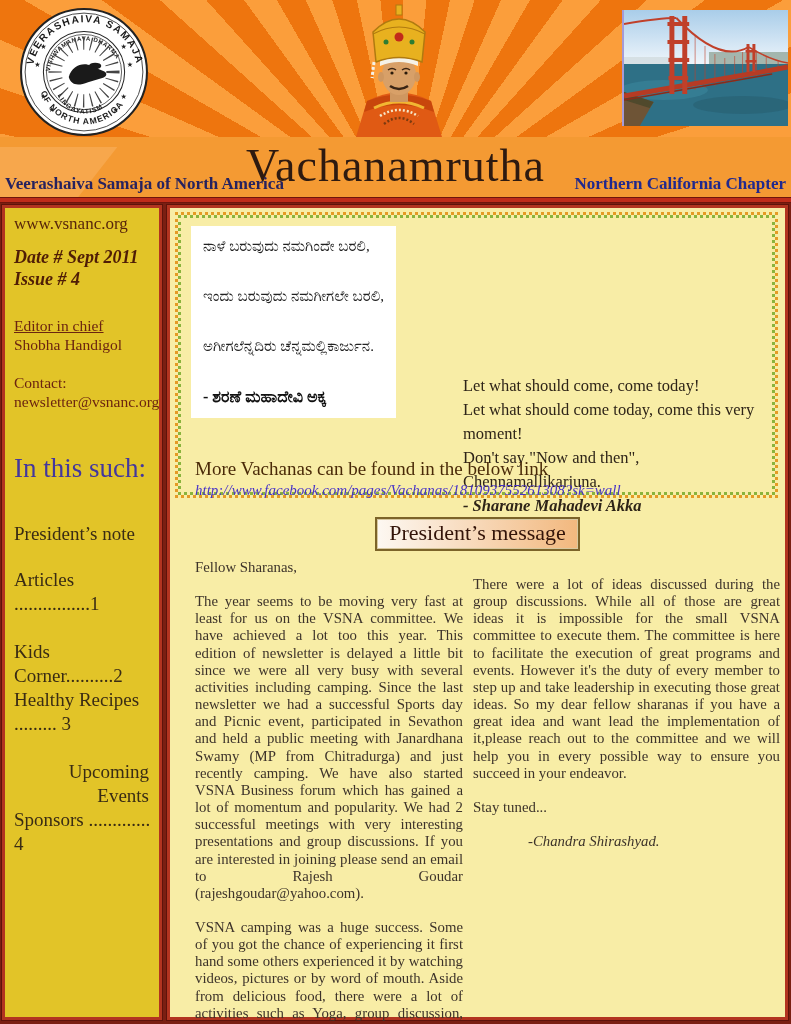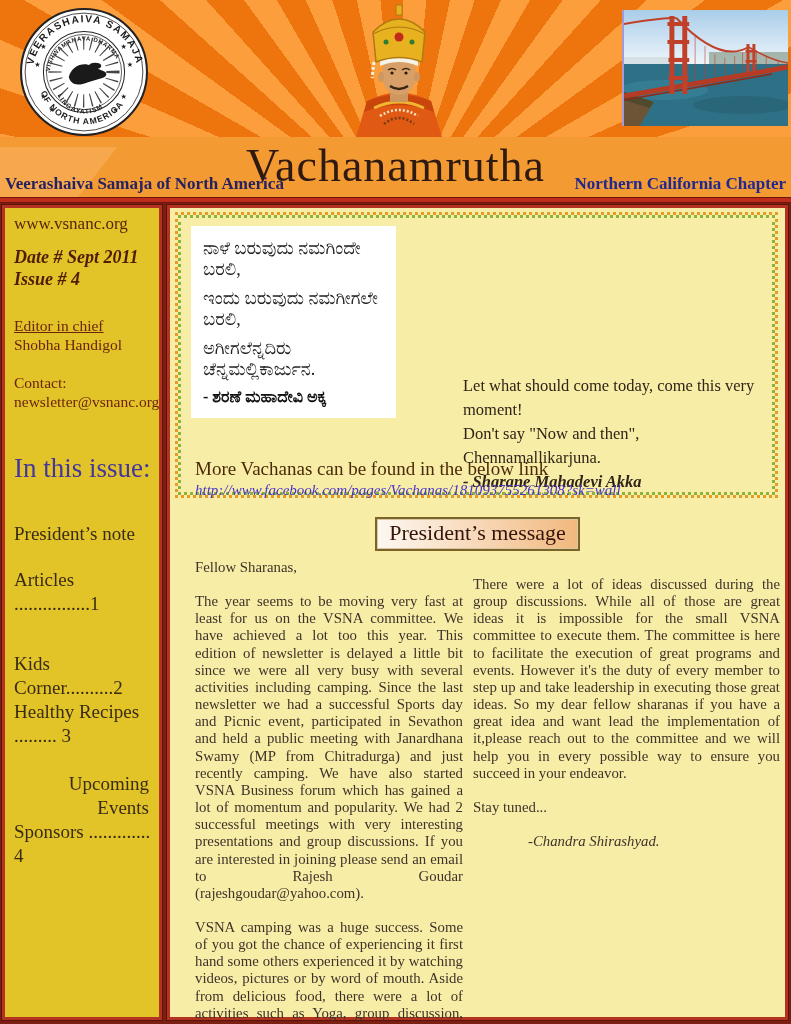--- a/index.html
+++ b/index.html
@@ -31,33 +31,33 @@
   .sb-date, .sb-issue { font-size:18px; font-style:italic; font-weight:bold; color:#4f1d06; line-height:22px; }
   .sb-date { margin-top:12px; }
   .sb-editor-label, .sb-editor-name, .sb-contact-label, .sb-contact-email { font-size:15.5px; color:#6b2410; line-height:19px; }
   .sb-editor-label { margin-top:26px;text-decoration:underline; }
   .sb-contact-label { margin-top:19px; }
   .sb-issue-head { margin-top:42px; font-size:27px; color:#43379e; }
   .sb-items { list-style:none; }
   .sb-items li { font-size:19px; color:#3a2c14; line-height:24px; }
   .sb-items li:nth-child(1) { margin-top:38px; }
   .sb-items li:nth-child(2) { margin-top:22px; }
-  .sb-items li:nth-child(3) { margin-top:36px; }
+  .sb-items li:nth-child(3) { margin-top:24px; }
   .sb-items li:nth-child(6) { margin-top:24px; text-align:right; padding-right:2px; }
   .sb-items li:nth-child(8) { margin-top:44px; }
   .sb-design { position:absolute; left:9px; bottom:8px; font-size:14.5px; color:#4f2108; line-height:18px; }
   
   .main { position:absolute; left:167px; top:205px; width:621px; height:815px;
     background:#f8eda6; border:3px solid #b23420; box-shadow:0 0 0 1px #5e130a; }
   .vachana-box { position:absolute; left:5px; top:4px; width:603px; height:286px;
     border:3px dotted #e59b24; }
   .vachana-inner { position:absolute; inset:0; border:3px dotted #8ab33c; }
   .white-card { position:absolute; left:10px; top:8px; width:205px; height:192px; background:#ffffff;
     padding:12px 12px; display:flex; flex-direction:column; justify-content:space-between; }
-  .kn-line { font-size:18px; color:#222222; }
+  .kn-line { font-size:15px; color:#222222; }
   .kn-sig { font-size:16px; font-weight:bold; color:#111111; }
   .english { position:absolute; left:282px; top:156px; width:316px; font-size:16.5px; line-height:1.45; color:#2e2418; }
   .english .sig { font-weight:bold; font-style:italic; }
   .more-text { position:absolute; left:14px; top:240px; font-size:19px; color:#4a2a08; }
   .fb-link { position:absolute; left:14px; top:264px; font-size:15px; font-style:italic; color:#4733c8; text-decoration:none; }
   .msg-head-row { position:absolute; left:0; top:293px; width:100%; text-align:center;margin-top:16px; }
   .msg-head { display:inline-block; padding:1px 12px 3px 12px; font-size:22px; color:#331409;
     background:linear-gradient(90deg, #fdf8f2, #f2b87e); border:2px solid #7c6429; box-shadow:0 0 0 1px #d8c9a0 inset; }
   .columns { position:absolute; left:25px; top:334px; width:585px; display:flex; gap:10px;
     font-size:14.8px; line-height:1.16; color:#3d332a; text-align:justify; }
@@ -202,21 +202,21 @@
   </div>
 
   <div class="sidebar">
     <div class="sb-site">www.vsnanc.org</div>
     <div class="sb-date">Date # Sept 2011</div>
     <div class="sb-issue">Issue # 4</div>
     <div class="sb-editor-label">Editor in chief</div>
     <div class="sb-editor-name">Shobha Handigol</div>
     <div class="sb-contact-label">Contact:</div>
     <div class="sb-contact-email">newsletter@vsnanc.org</div>
-    <div class="sb-issue-head">In this issue:</div>
+    <div class="sb-issue-head">In this such:</div>
     <ul class="sb-items">
       <li>President’s note</li>
       <li>Articles ................1</li>
       <li>Kids Corner..........2</li>
       <li>Healthy Recipes</li>
       <li>......... 3</li>
       <li>Upcoming Events</li>
       <li>Sponsors ............. 4</li>
     </ul>
   </div>
@@ -225,20 +225,21 @@
 
     <div class="vachana-box">
       <div class="vachana-inner">
         <div class="white-card">
           <div class="kn-line">ನಾಳೆ ಬರುವುದು ನಮಗಿಂದೇ ಬರಲಿ,</div>
           <div class="kn-line">ಇಂದು ಬರುವುದು ನಮಗೀಗಲೇ ಬರಲಿ,</div>
           <div class="kn-line">ಅಗೀಗಲೆನ್ನದಿರು ಚೆನ್ನಮಲ್ಲಿಕಾರ್ಜುನ.</div>
           <div class="kn-sig">- ಶರಣೆ ಮಹಾದೇವಿ ಅಕ್ಕ</div>
         </div>
         <div class="english">
+          <div>Let what should come, come today!</div>
           <div>Let what should come today, come this very moment!</div>
           <div>Don't say "Now and then", Chennamallikarjuna.</div>
           <div class="sig">- Sharane Mahadevi Akka</div>
         </div>
         <div class="more-text">More Vachanas can be found in the below link</div>
         <a class="fb-link" href="#">http://www.facebook.com/pages/Vachanas/181093755261308?sk=wall</a>
       </div>
     </div>
 
     <div class="msg-head-row">

